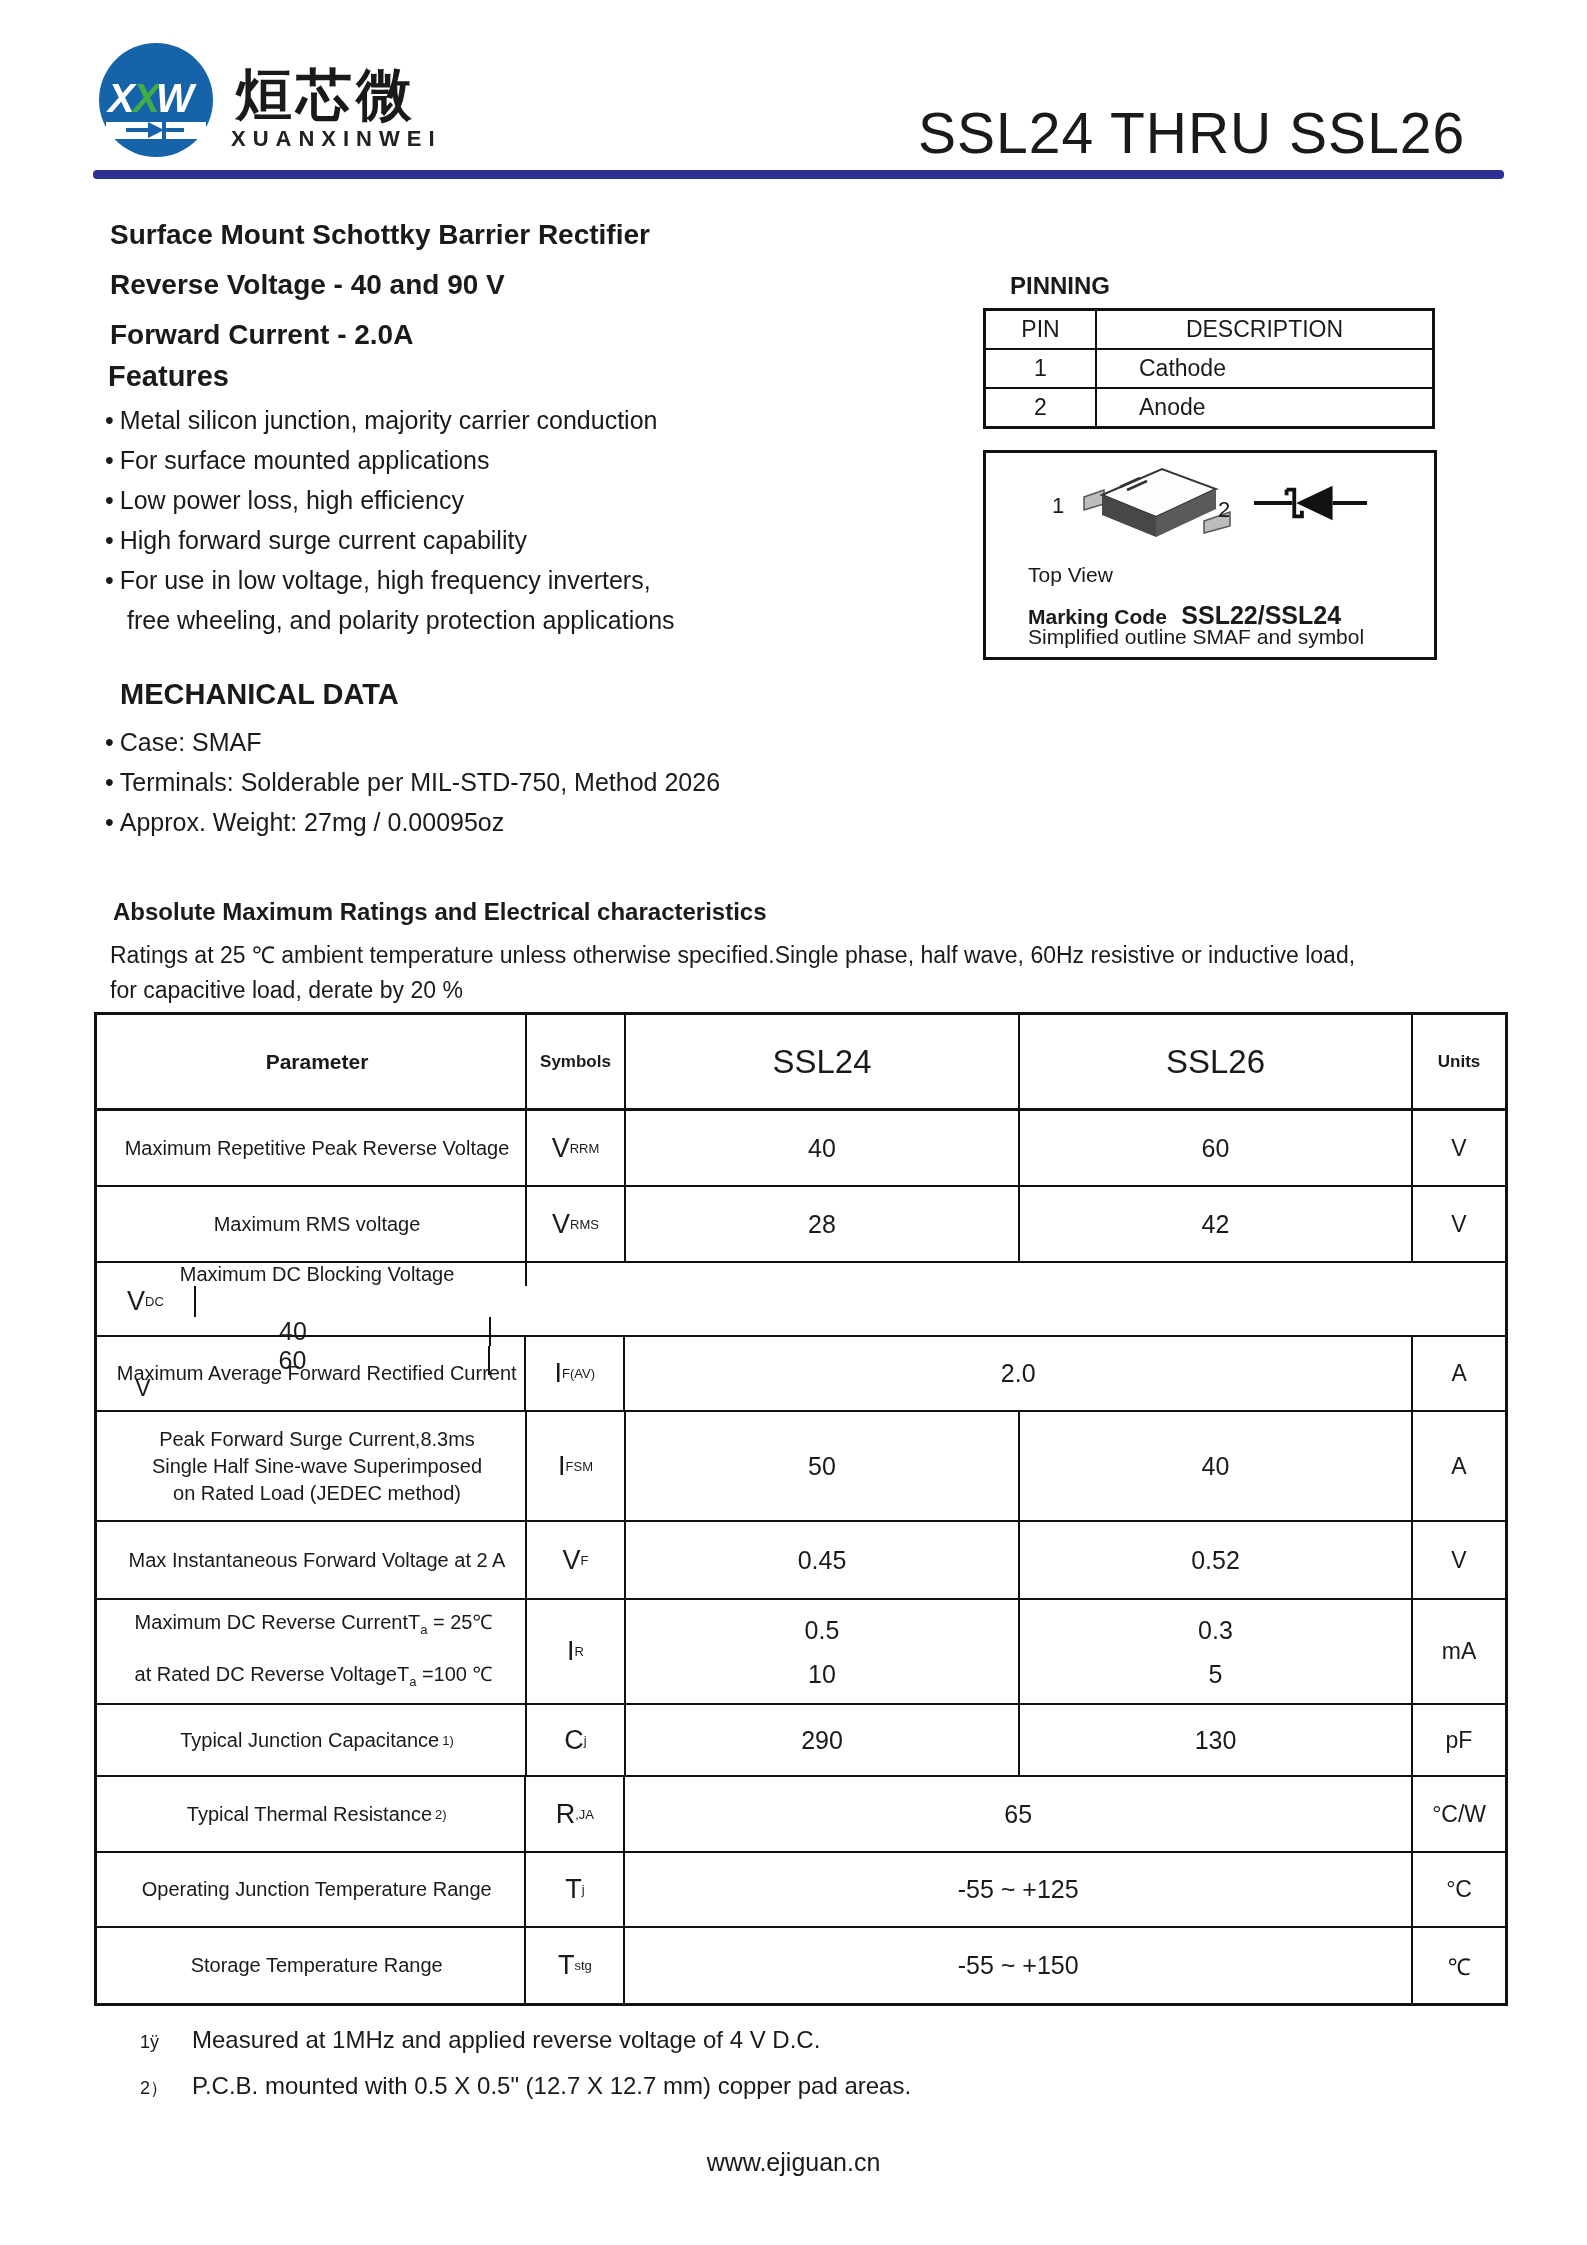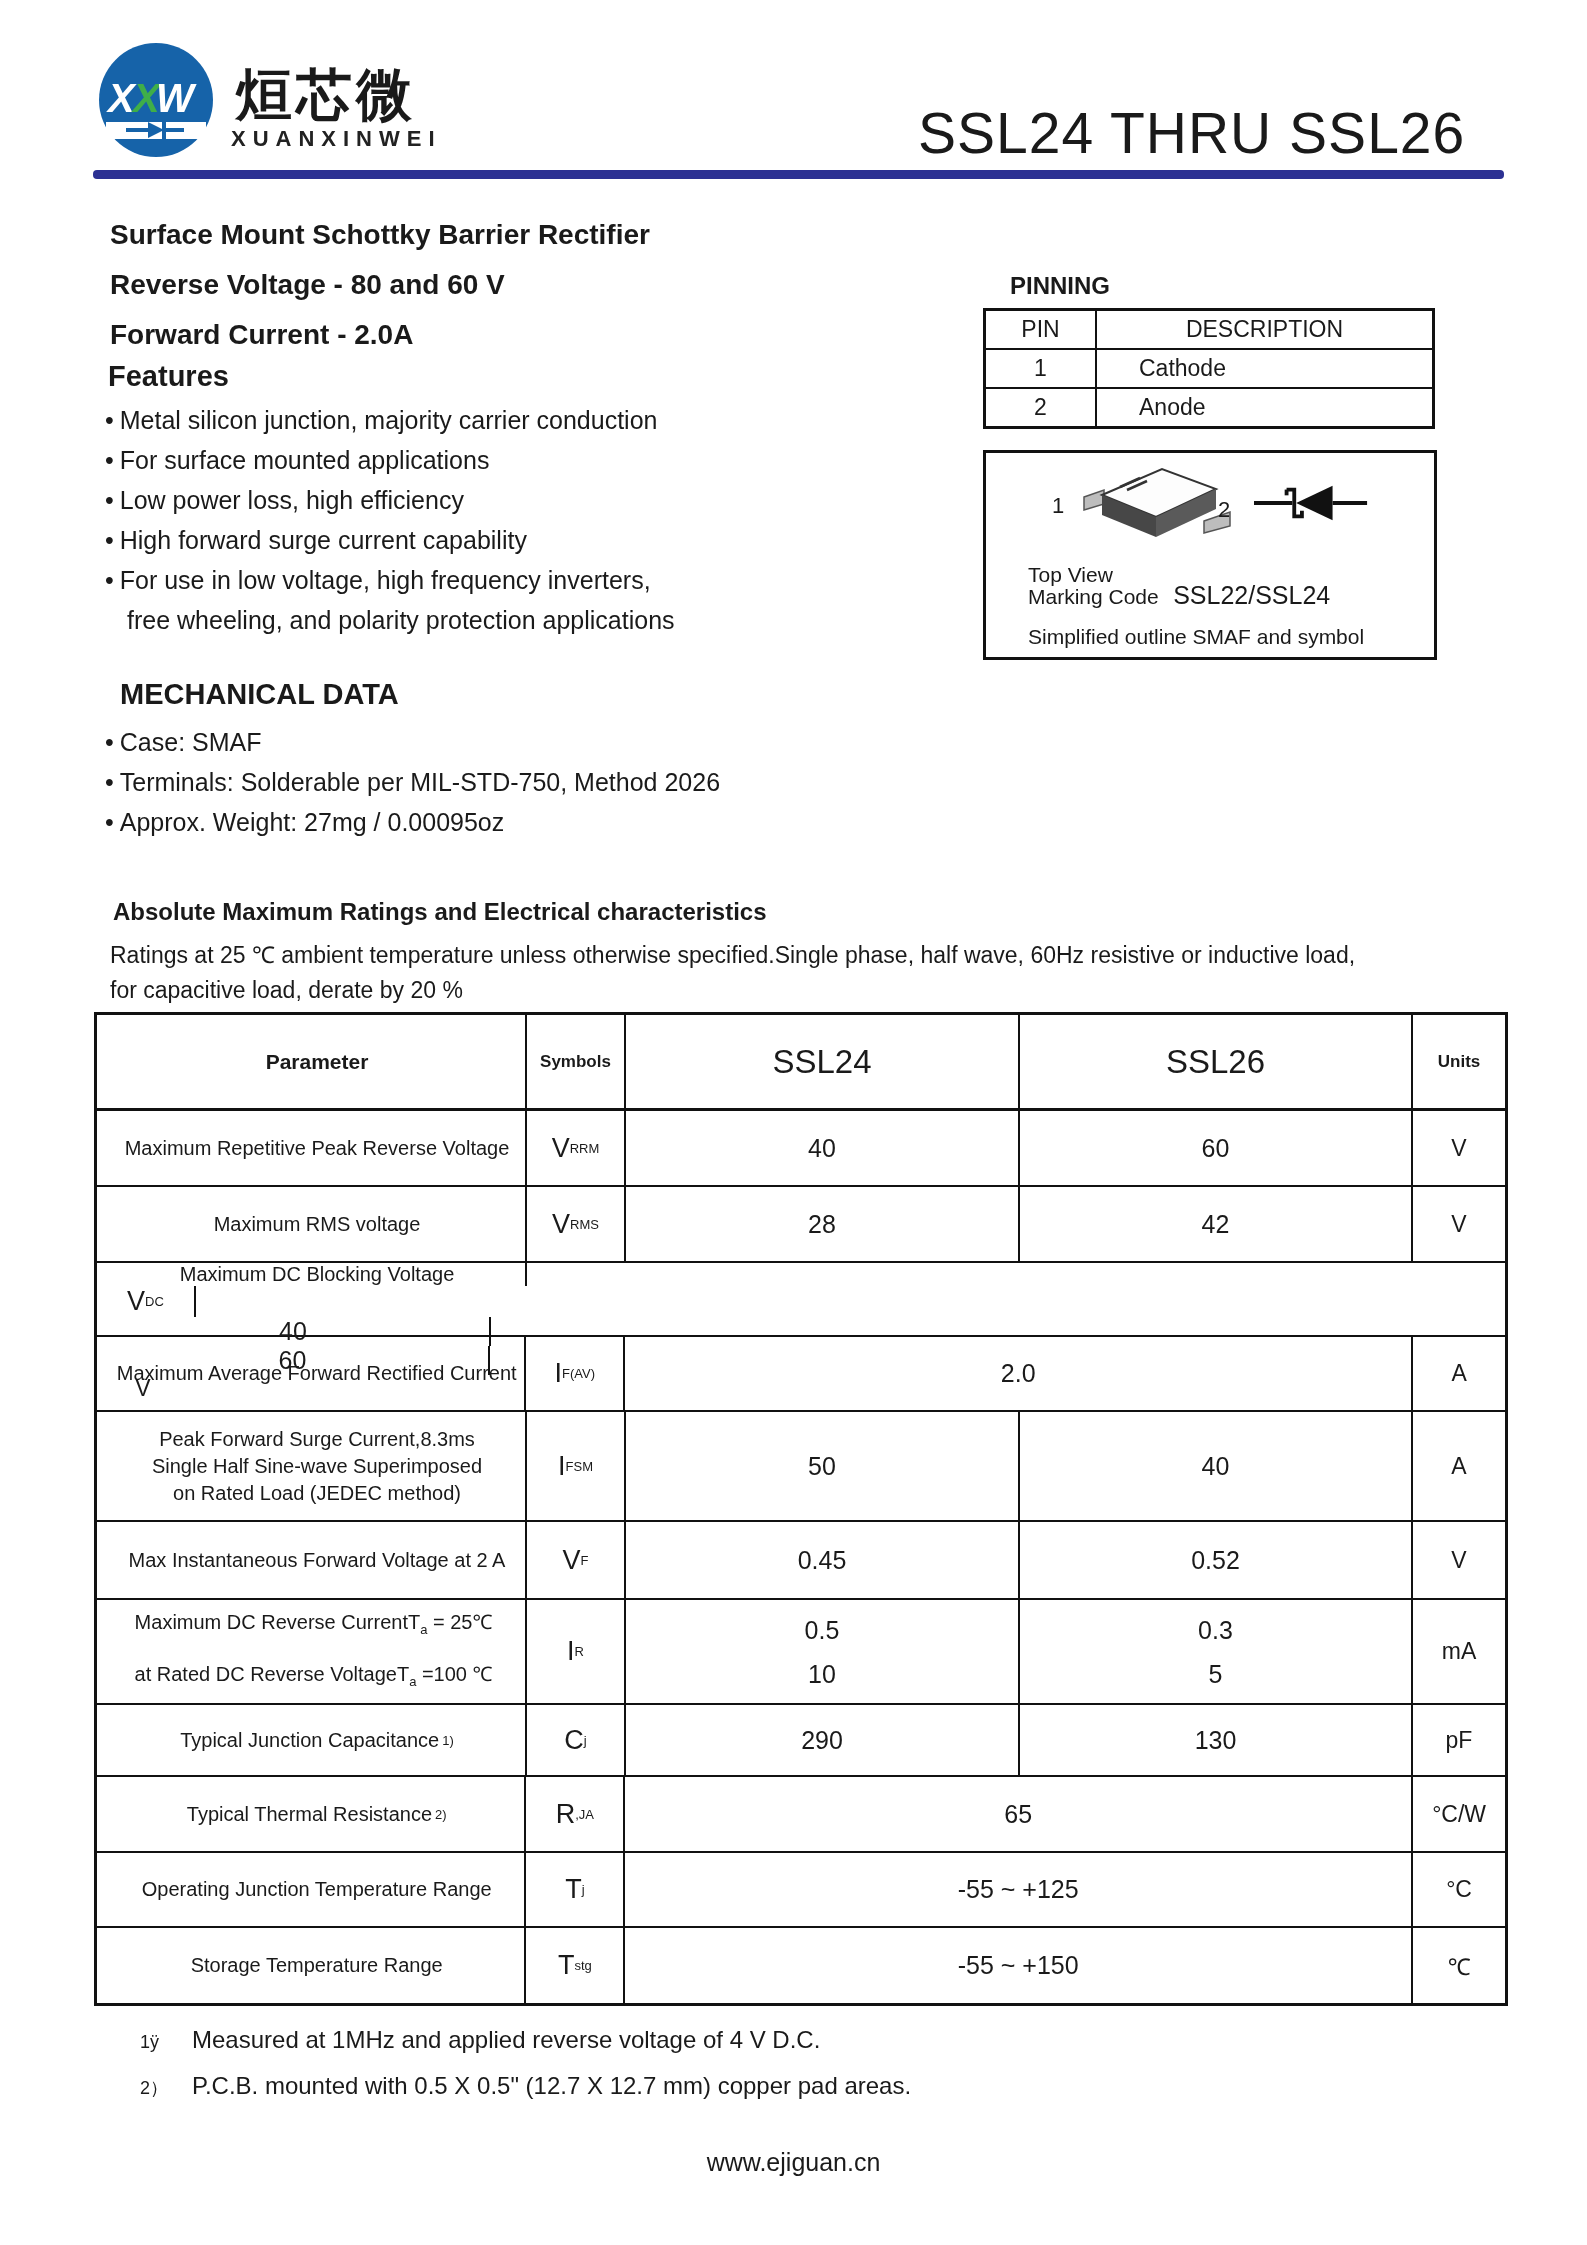--- a/index.html
+++ b/index.html
@@ -89,21 +89,21 @@
       <text x="60" y="72" font-size="40" font-weight="bold" font-style="italic" fill="#ffffff">W</text>
     </svg>
   </div>
   <div class="abs logo-cn" style="left:236px; top:58px;text-align:right;">烜芯微</div>
   <div class="abs logo-en" style="left:231px; top:126px;">XUANXINWEI</div>
   <div class="abs doc-title" style="left:918px; top:100px;">SSL24 THRU SSL26</div>
   <div class="abs header-rule" style="left:93px; top:170px; width:1411px; background:#2c3193;"></div>
 
   <div class="abs intro" style="left:110px; top:210px;">
     <div>Surface Mount Schottky Barrier Rectifier</div>
-    <div>Reverse Voltage - 80 and 60 V</div>
+    <div>Reverse Voltage - 40 and 90 V</div>
     <div>Forward Current - 2.0A</div>
   </div>
 
   <div class="abs sec-heading" style="left:108px; top:360px;">Features</div>
   <div class="abs blist" style="left:105px; top:400px;">
     <div class="li">Metal silicon junction, majority carrier conduction</div>
     <div class="li">For surface mounted applications</div>
     <div class="li">Low power loss, high efficiency</div>
     <div class="li">High forward surge current capability</div>
     <div class="li">For use in low voltage, high frequency inverters,</div>
@@ -146,21 +146,21 @@
     </svg>
     <div class="abs" style="left:232px; top:44px; font-size:22px;">2</div>
     <svg class="abs" style="left:268px; top:24px;" width="115" height="52" viewBox="0 0 120 54">
       <line x1="0" y1="27" x2="40" y2="27" stroke="#111" stroke-width="4"></line>
       <path d="M34,13 h8 v28 h8 v-6" fill="none" stroke="#111" stroke-width="4"></path>
       <path d="M34,13 v6" fill="none" stroke="#111" stroke-width="4"></path>
       <polygon points="44,27 82,9 82,45" fill="#111"></polygon>
       <line x1="82" y1="27" x2="118" y2="27" stroke="#111" stroke-width="4"></line>
     </svg>
     <div class="abs pkg-cap" style="left:42px; top:110px;">Top View</div>
-    <div class="abs" style="left:42px; top:128px;">
+    <div class="abs" style="left:42px; top:148px;font-weight:bold;">
       <span class="pkg-cap">Marking Code</span>
       <span class="pkg-code" style="margin-left:10px;">SSL22/SSL24</span>
     </div>
     <div class="abs pkg-cap" style="left:42px; top:172px;">Simplified outline SMAF and symbol</div>
   </div>
 
   <div class="abs ratings-heading" style="left:113px; top:898px;">Absolute Maximum Ratings and Electrical characteristics</div>
   <div class="abs ratings-note" style="left:110px; top:938px;">Ratings at 25  ℃ ambient temperature unless otherwise specified.Single phase, half wave, 60Hz resistive or inductive load,</div>
   <div class="abs ratings-note" style="left:110px; top:977px;">for capacitive load, derate by 20 %</div>
 

